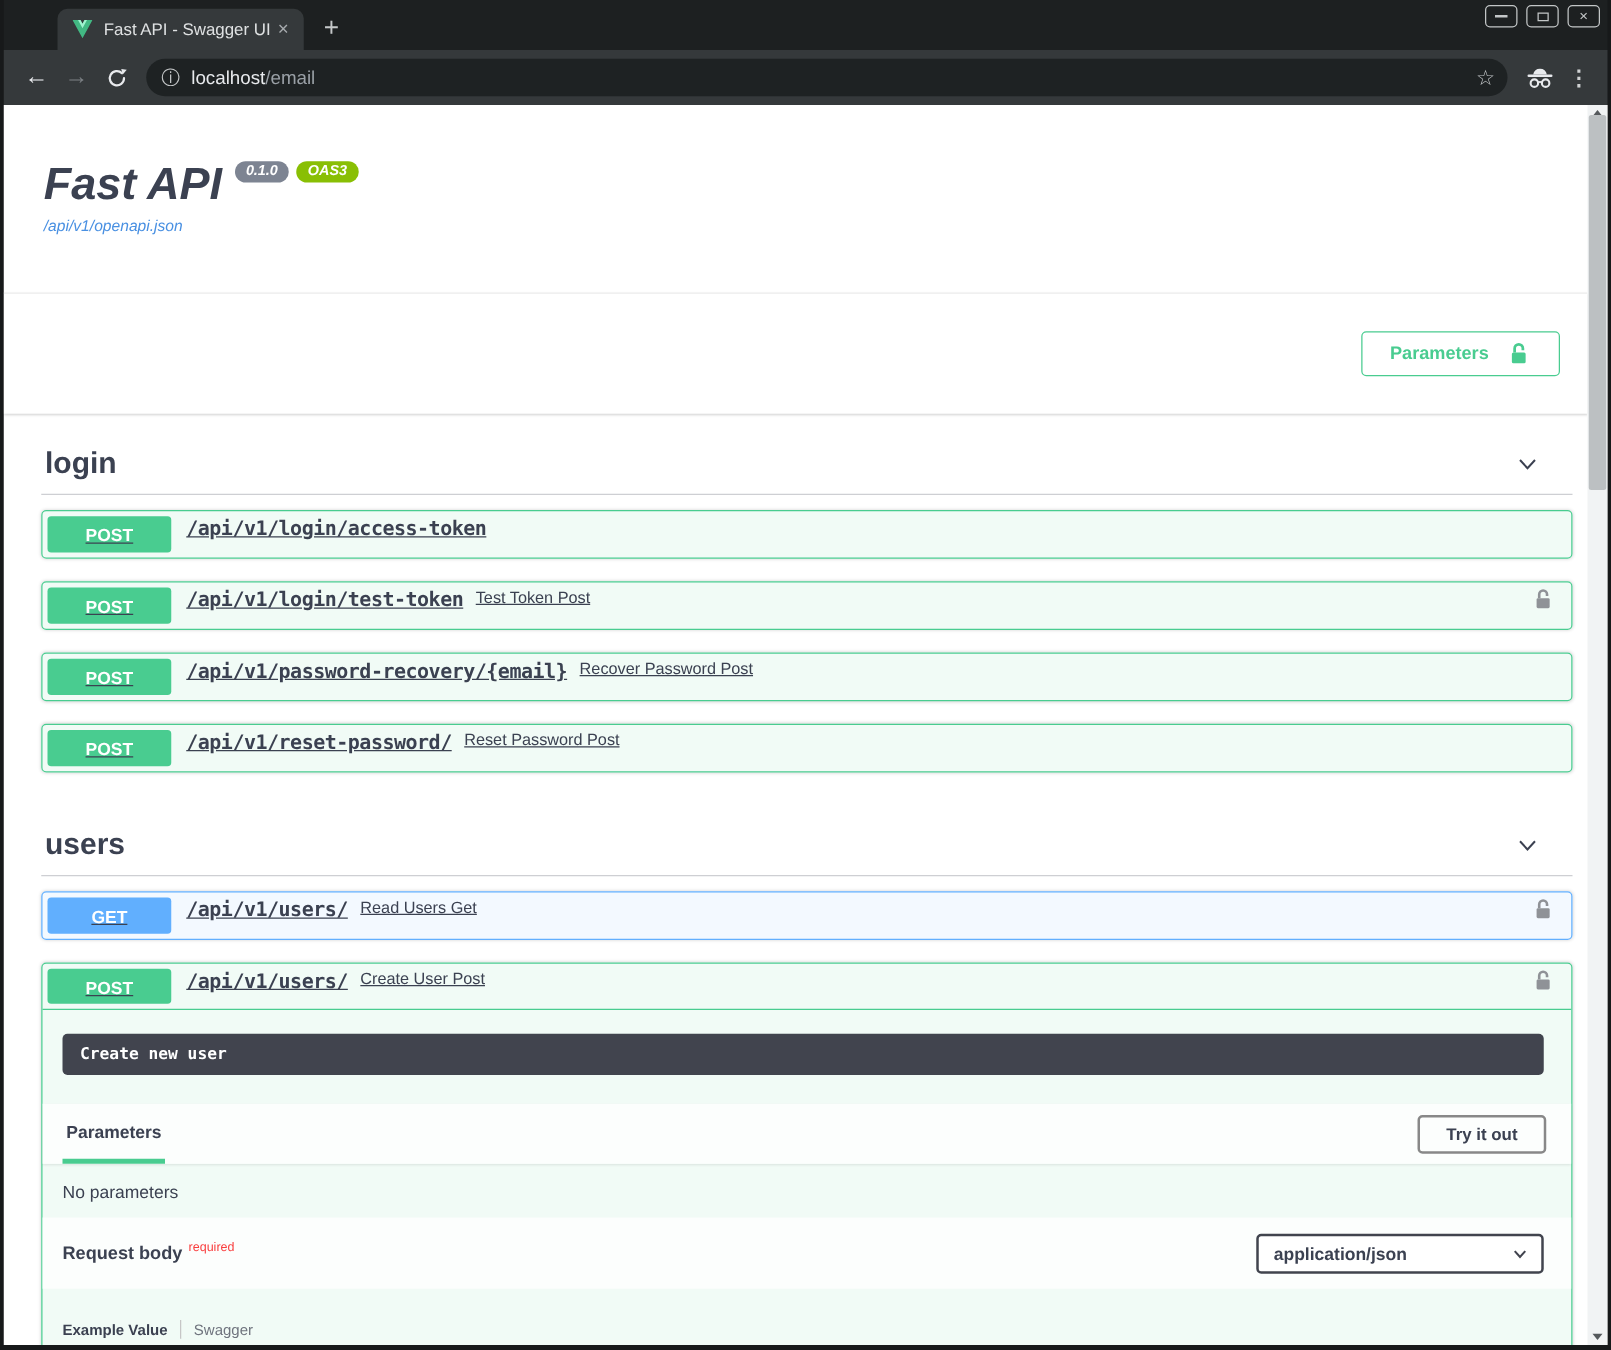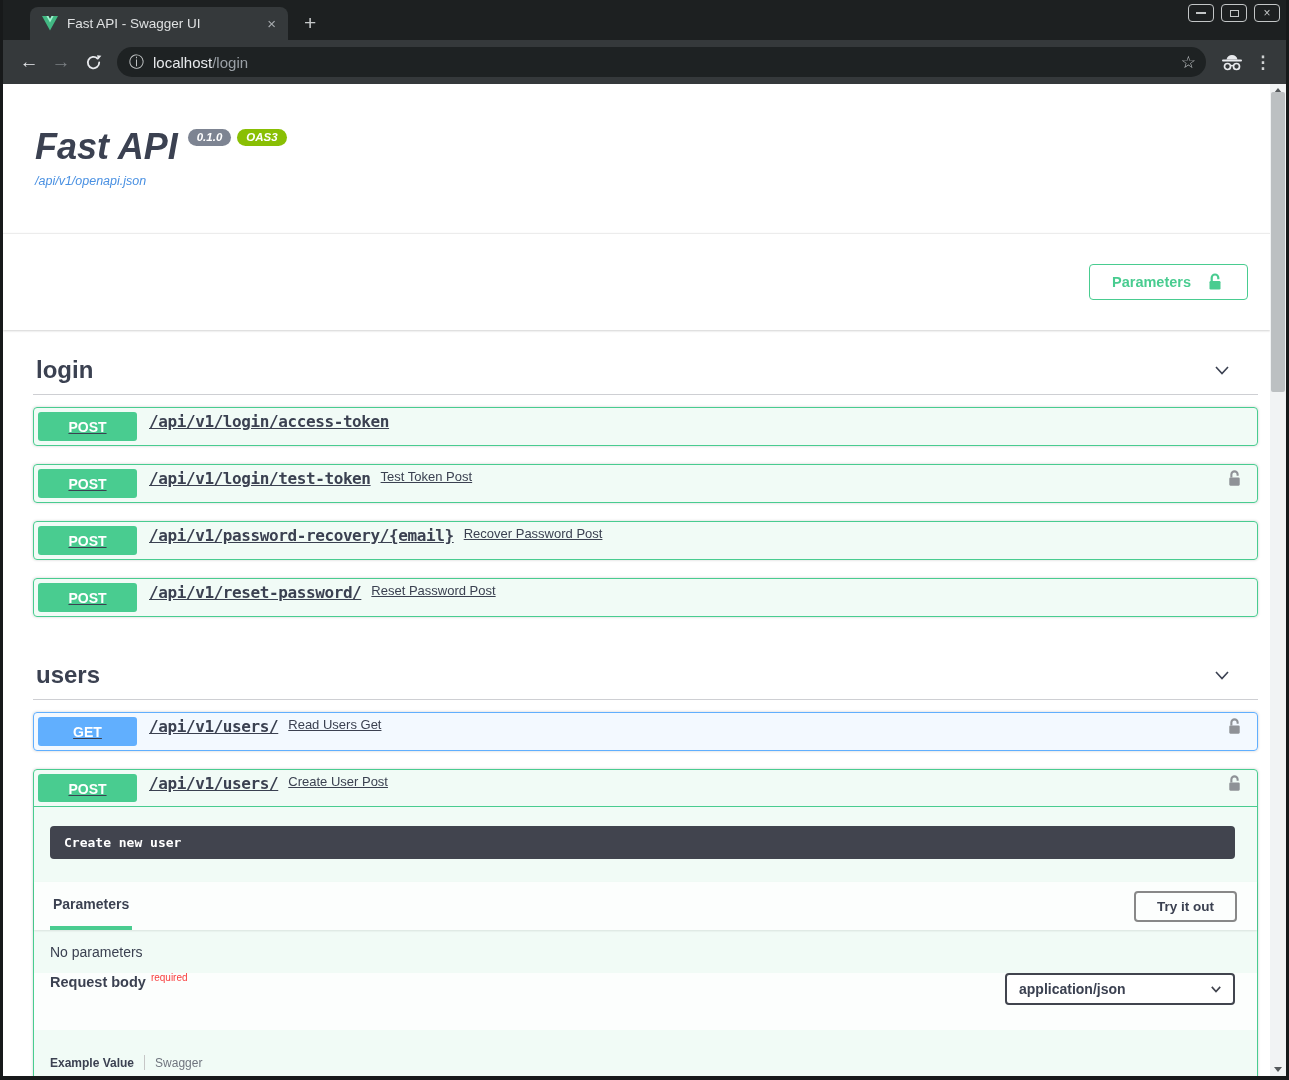--- a/index.html
+++ b/index.html
@@ -8,21 +8,21 @@
 
   :root{
     --post:#49cc90; --get:#61affe; --link:#4990e2; --required:#f93e3e;
     --code-bg:#41444e; --badge-version:#7d8492; --badge-oas:#89bf04; --ink:#3b4151;
   }
 
   .window{ width:1289px; height:1080px; background:#17191a; padding:0 3px 4px 3px; display:flex; flex-direction:column; }
 
   
   .titlebar{ height:40px; background:#1d2021; position:relative; display:flex; align-items:flex-end; }
-  .tab{ width:258px; height:33px; background:#35393b; border-radius:8px 8px 0 0; margin-left:27px;
+  .tab{ width:197px; height:33px; background:#35393b; border-radius:8px 8px 0 0; margin-left:43px;
         display:flex; align-items:center; padding:0 8px 0 12px; }
   .tab-title{ color:#dfe1e2; font-size:13.5px; margin-left:9px; flex:1; white-space:nowrap; overflow:hidden; }
   .tab-close{ color:#a7abae; font-size:15px; padding:0 4px; }
   .newtab{ color:#c5c8c9; font-size:21px; font-weight:400; margin:0 0 5px 16px; line-height:24px; }
   .wincontrols{ position:absolute; top:4px; right:6px; display:flex; gap:7px; }
   .wc{ width:26px; height:18px; border:1px solid #c3c6c7; border-radius:4px; display:flex; align-items:center; justify-content:center; color:#c3c6c7; }
   .wc-min{ width:10px; height:2px; background:#c3c6c7; }
   .wc-max{ width:9px; height:7px; border:1.5px solid #c3c6c7; }
   .wc-x{ font-size:12px; line-height:12px; }
 
@@ -85,21 +85,21 @@
   
   .op-desc{ margin:19px 22px 23px 16px; background:var(--code-bg); border-radius:4px; padding:9px 14px;
     color:#fff; font-family:"DejaVu Sans Mono",monospace; font-size:13px; font-weight:700; }
   .op-sec-header{ background:rgba(255,255,255,.8); box-shadow:0 1px 2px rgba(0,0,0,.1); height:48px;
     display:flex; align-items:center; justify-content:space-between; padding:0 20px 0 16px; }
   .tab-parameters{ align-self:stretch; display:flex; align-items:center; border-bottom:4px solid var(--post);
     font-weight:700; font-size:14px; color:var(--ink); padding:0 3px; }
   .btn-tryout{ border:2px solid #888; border-radius:4px; background:transparent; padding:6px 21px;
     font-weight:700; font-size:13.5px; color:var(--ink); font-family:"Liberation Sans",sans-serif; }
   .no-params{ padding:14px 20px 13px 16px; font-size:14px; color:var(--ink); }
-  .req-body-header{ background:rgba(255,255,255,.8); height:57px; display:flex; align-items:flex-start;
+  .req-body-header{ background:rgba(255,255,255,.8); height:57px; display:flex; align-items:center;
     justify-content:space-between; padding:0 22px 0 16px; }
   .req-body-label{ font-weight:700; font-size:14.5px; color:var(--ink); }
   .required-sup{ color:var(--required); font-size:10px; font-weight:400; margin-left:5px; position:relative; top:-6px; }
   .media-select{ width:230px; height:32px; border:2px solid var(--code-bg); border-radius:4px; background:#fff;
     display:flex; align-items:center; justify-content:space-between; padding:0 10px 0 12px;
     font-weight:700; font-size:14px; color:var(--ink); }
   .body-tabs{ display:flex; align-items:center; margin:25px 22px 10px 16px; font-size:12px; }
   .body-tab-active{ font-weight:700; color:var(--ink); padding-right:10px; }
   .tab-sep{ width:1px; height:15px; background:#c6c6c6; }
   .body-tab{ color:#6f747e; padding-left:10px; }
@@ -137,21 +137,21 @@
     <div class="nav-ic dim">→</div>
     <div class="nav-ic">
       <svg width="17" height="17" viewBox="0 0 17 17">
         <path d="M14.2 8.5 a5.7 5.7 0 1 1 -1.7 -4" fill="none" stroke="#e8eaed" stroke-width="1.8" stroke-linecap="round"></path>
         <polygon points="12,1.2 16.4,1.8 13.2,5.6" fill="#e8eaed"></polygon>
       </svg>
     </div>
     <div class="urlpill">
       <span class="info-ic">ⓘ</span>
       <span class="url-host">localhost</span>
-      <span class="url-path">/login</span>
+      <span class="url-path">/email</span>
       <span class="star">☆</span>
     </div>
     <div class="incog">
       <svg width="24" height="17" viewBox="0 0 24 17">
         <path d="M6.5 5.5 Q7.5 1 12 1 Q16.5 1 17.5 5.5" fill="#e8eaed"></path>
         <rect x="2" y="5.5" width="20" height="2" rx="1" fill="#e8eaed"></rect>
         <circle cx="7.5" cy="12.5" r="3" fill="none" stroke="#e8eaed" stroke-width="1.7"></circle>
         <circle cx="16.5" cy="12.5" r="3" fill="none" stroke="#e8eaed" stroke-width="1.7"></circle>
         <path d="M10.5 12 q1.5 -1 3 0" fill="none" stroke="#e8eaed" stroke-width="1.4"></path>
       </svg>

